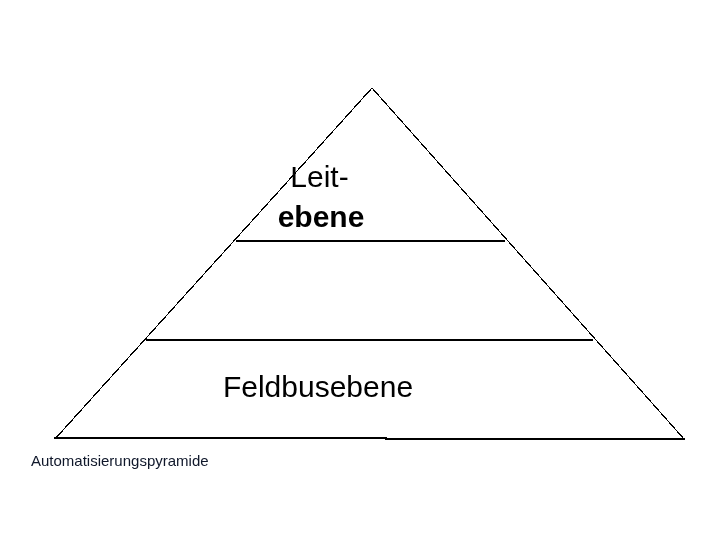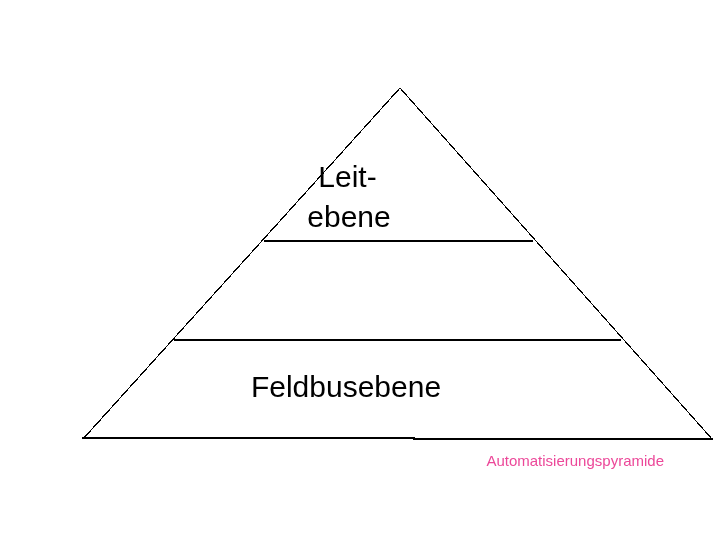--- a/index.html
+++ b/index.html
@@ -12,21 +12,20 @@
     width: 720px;
     height: 540px;
     overflow: hidden;
     font-family: "Liberation Sans", "DejaVu Sans", sans-serif;
   }
   #canvas {
     position: relative;
     width: 636px;
     height: 540px;
     background: #ffffff;
-    margin-left: 28px;
   }
   #diagram-svg {
     position: absolute;
     left: 0;
     top: 0;
     width: 720px;
     height: 540px;
     display: block;
   }
   .level-label {
@@ -46,42 +45,43 @@
     left: 0;
     right: 0;
     top: 162px;
     margin-left: 3px;
   }
   #label-ebene {
     left: 0;
     right: 0;
     top: 202px;
     margin-left: 6px;
+    font-weight: bold;
   }
   #label-automation {
     left: 0;
     right: 0;
     top: 276px;
     margin-left: 5px;
   }
   #label-feldbus {
     left: 0;
     right: 4px;
     top: 372px;
     margin-left: 4px;
   }
   #caption {
     position: absolute;
     left: 0;
     right: 0;
     top: 452px;
     margin-left: 31px;
-    text-align: right;
+    text-align: left;
     font-size: 15px;
-    color: #ec4899;
+    color: #0f172a;
     white-space: nowrap;
     font-family: "Liberation Sans", "DejaVu Sans", sans-serif;
     font-weight: 400;
   }
 </style>
 </head>
 <body>
 
 <div id="canvas">
 

